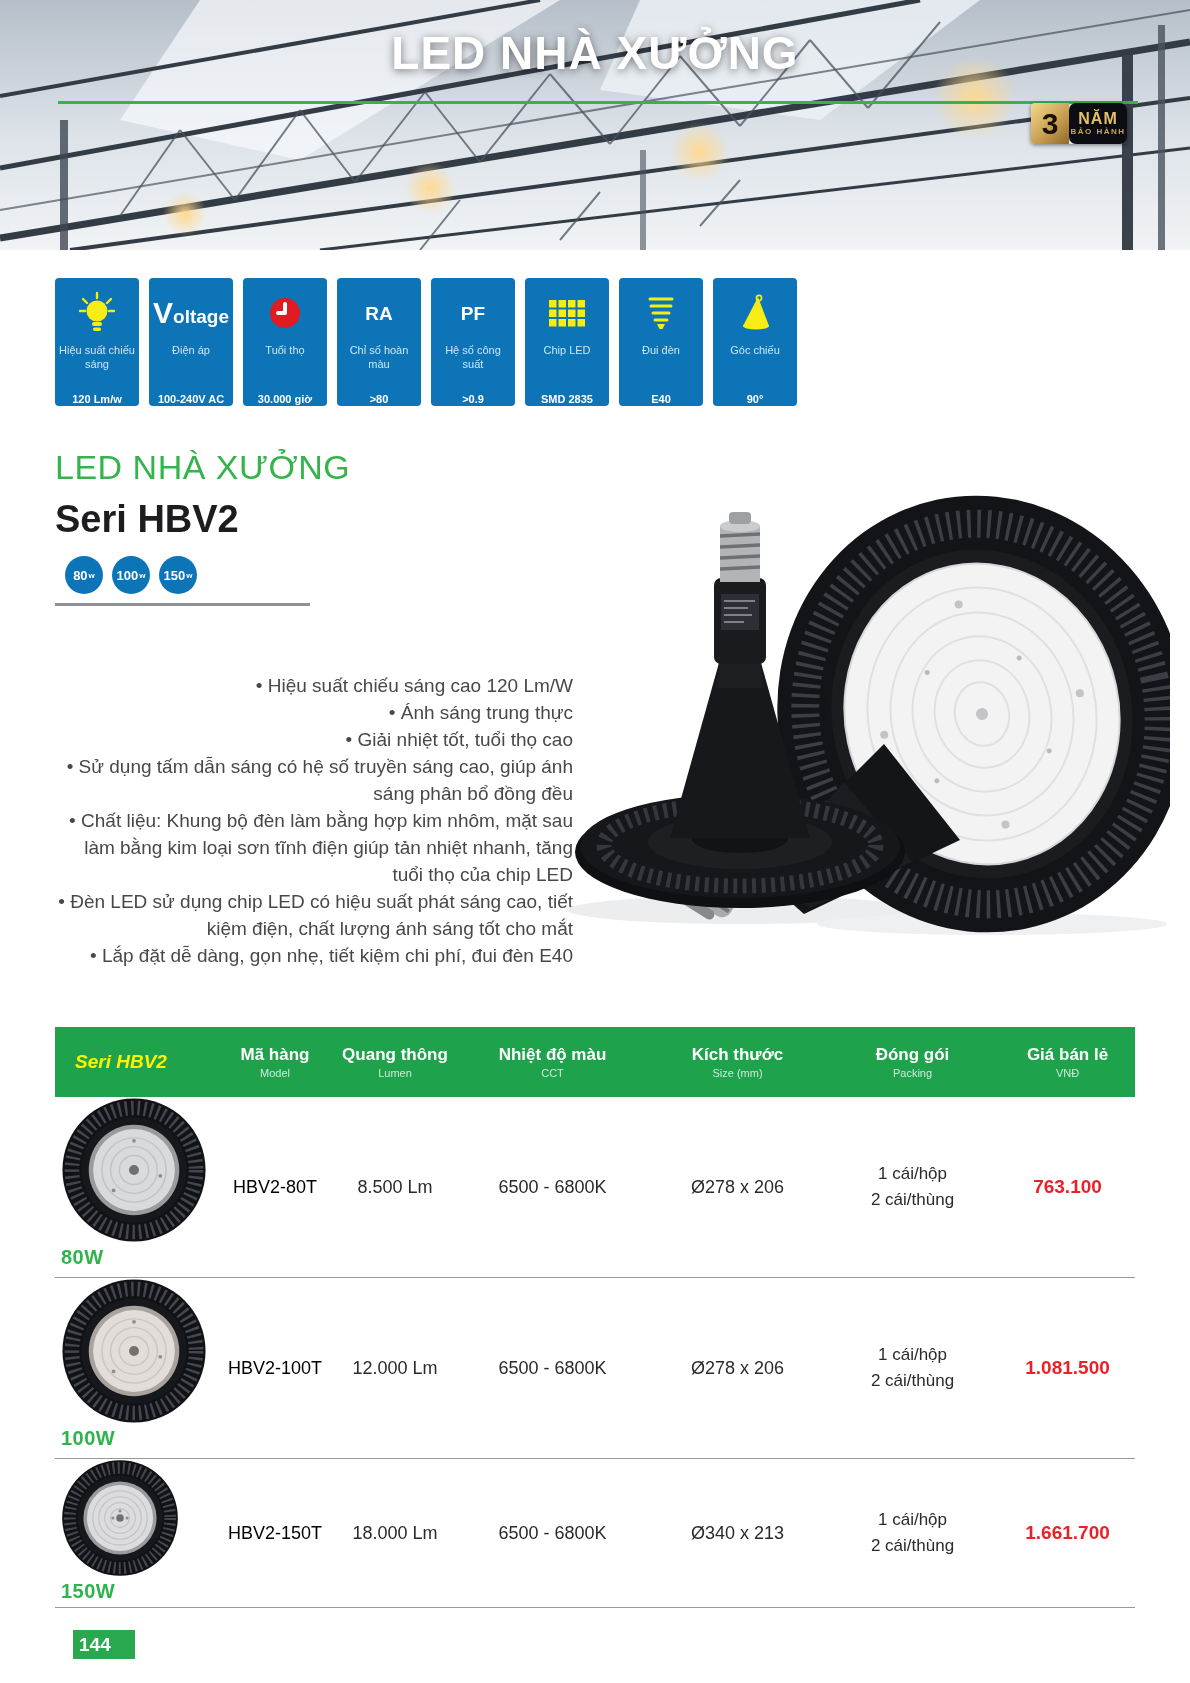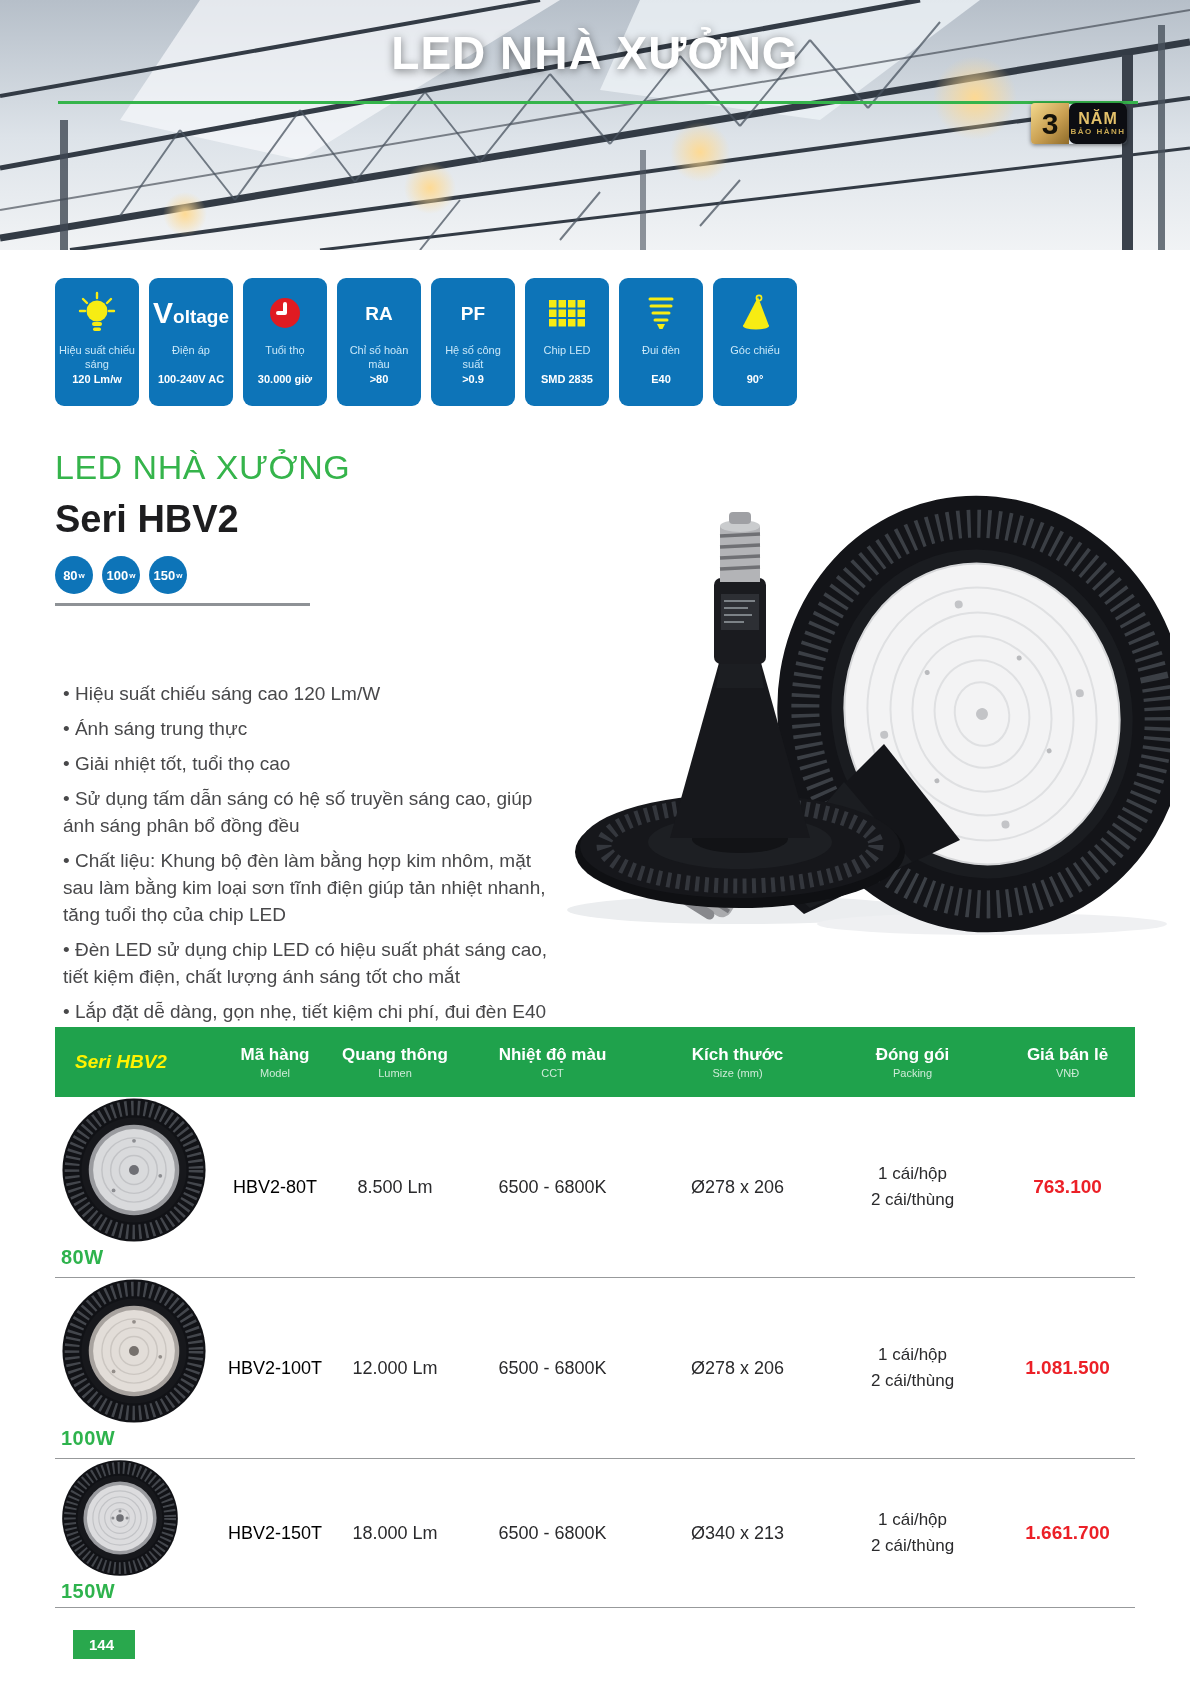--- a/index.html
+++ b/index.html
@@ -16,43 +16,43 @@
   .warranty-badge{position:absolute;left:1031px;top:103px;width:96px;height:41px;display:flex;
                   border-radius:4px;overflow:hidden;box-shadow:0 1px 4px rgba(0,0,0,.5);}
   .warranty-gold{width:38px;background:linear-gradient(135deg,#f3d98e 0%,#caa052 55%,#8f6b2a 100%);
                  color:#15120a;font-weight:800;font-size:30px;display:flex;align-items:center;justify-content:center;}
   .warranty-dark{flex:1;background:#0c0d12;display:flex;flex-direction:column;align-items:center;justify-content:center;gap:1px;border-radius:7px;}
   .warranty-nam{font-size:16px;font-weight:800;letter-spacing:1px;color:#e3c06a;line-height:1;}
   .warranty-bh{font-size:8px;font-weight:700;letter-spacing:1.5px;color:#c7a753;line-height:1;}
 
   
   .specs{position:absolute;left:55px;top:278px;display:flex;gap:10px;}
-  .spec{width:84px;height:128px;background:#0D74B8;border-radius:9px;color:#fff;
+  .spec{width:84px;height:128px;background:#0D74B8;border-radius:4px;color:#fff;
         display:flex;flex-direction:column;align-items:center;
-        padding:9px 4px 21px;box-sizing:border-box;}
+        padding:9px 4px 1px;box-sizing:border-box;}
   .spec-icon{height:52px;display:flex;align-items:center;justify-content:center;}
   .icon-text{display:block;color:#fff;font-weight:800;font-size:19px;line-height:1;}
   .icon-text.voltage::first-letter{font-size:30px;}
   .spec-label{flex:1;font-size:11px;line-height:1.3;color:#C9E8F9;text-align:center;margin-top:4px;}
   .spec-value{font-size:11px;font-weight:700;color:#fff;white-space:nowrap;}
 
   
   .product-category{position:absolute;left:55px;top:448px;color:#35B44B;font-size:34px;
                     font-weight:500;letter-spacing:.5px;}
   .product-series{position:absolute;left:55px;top:498px;color:#1d1d1f;font-size:38px;font-weight:800;}
-  .watt-badges{position:absolute;left:55px;top:556px;display:flex;gap:9px;}
+  .watt-badges{position:absolute;left:65px;top:556px;display:flex;gap:9px;}
   .watt-badge{width:38px;height:38px;border-radius:50%;background:#0D74B8;color:#fff;
               font-weight:800;font-size:13px;display:flex;align-items:center;justify-content:center;}
   .watt-badge sup{font-size:8px;margin-left:1px;}
   .head-line{position:absolute;left:55px;top:603px;width:255px;height:3px;background:#8e9296;}
 
   
   .features{position:absolute;left:55px;top:672px;width:518px;color:#48484a;
             font-size:19px;line-height:27px;}
-  .features p{margin:8px;}
+  .features p{margin:0;text-align:right;}
   .features p::before{content:"• ";}
 
   
   .product-photo{position:absolute;left:552px;top:452px;width:618px;height:488px;}
   .product-photo svg{display:block;width:100%;height:100%;}
 
   
   .spec-table{position:absolute;left:55px;top:1027px;width:1080px;}
   .t-grid{display:grid;grid-template-columns:160px 120px 120px 195px 175px 175px 135px;}
   .t-head{background:#1FA24C;height:70px;align-items:center;}
@@ -68,22 +68,22 @@
   .cell-pack{font-size:17px;line-height:1.55;}
   .cell-price{font-weight:800;font-size:19px;color:#EC2027;}
   .img-cell{align-self:start;padding:0 0 0 6px;text-align:left;}
   .lamp-top{display:block;}
   .lamp-top.big{width:146px;height:146px;}
   .lamp-top.small{width:118px;height:118px;}
   .watt-label{color:#2EB34D;font-weight:800;font-size:20px;margin-top:3px;letter-spacing:.5px;}
 
   
   .page-badge{position:absolute;left:73px;top:1630px;width:62px;height:29px;background:#29A84D;
-              color:#fff;font-weight:700;font-size:15px;display:flex;align-items:center;
-              padding-left:16px;box-sizing:border-box;}
+              color:#fff;font-weight:700;font-size:19px;display:flex;align-items:center;
+              padding-left:6px;box-sizing:border-box;}
 </style>
 </head>
 <body>
 
 <div class="page">
 
   <div class="hero">
     <svg viewBox="0 0 1190 250" preserveAspectRatio="none">
       <defs>
         <linearGradient id="sky" x1="0" y1="0" x2="0" y2="1">

